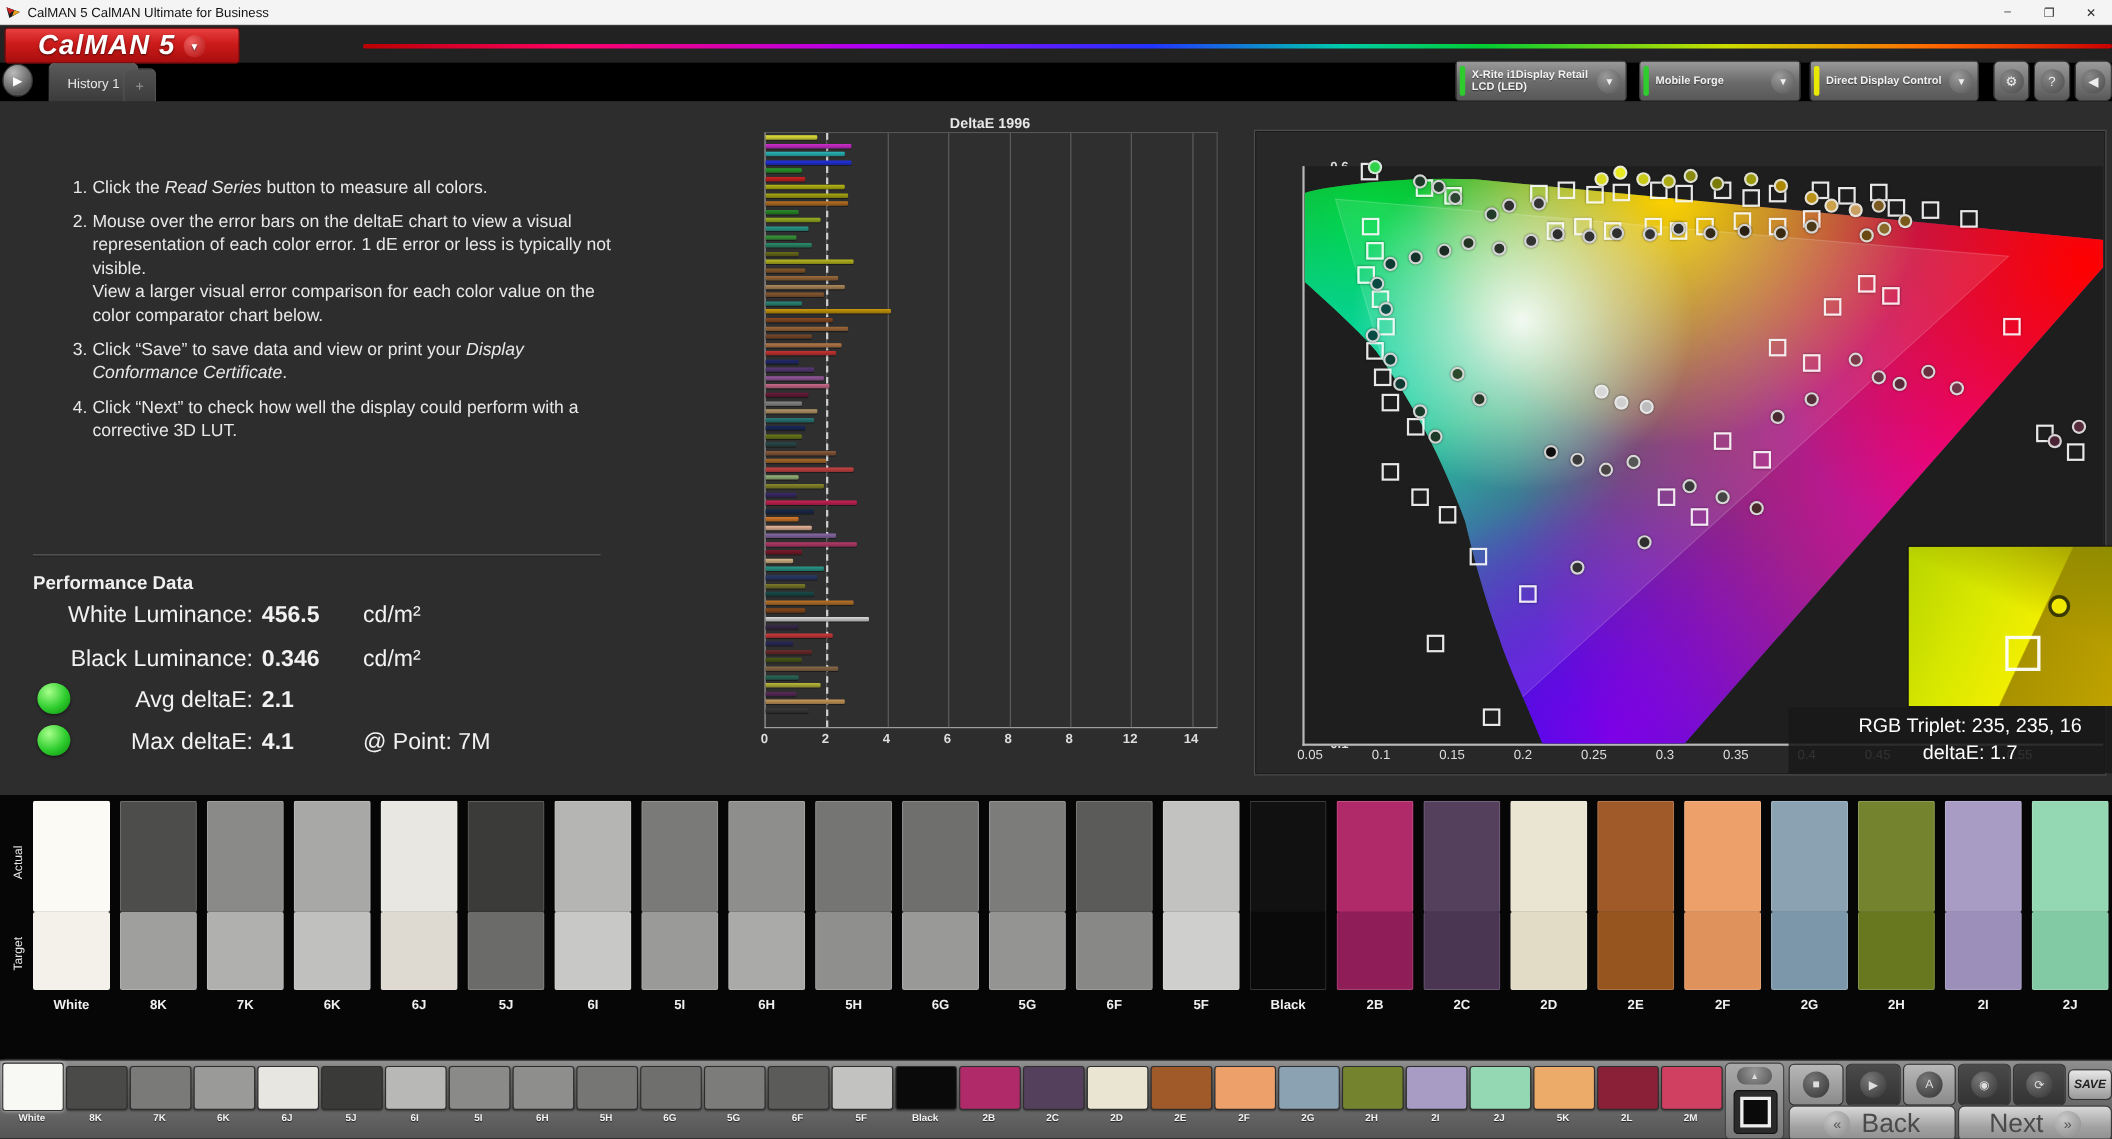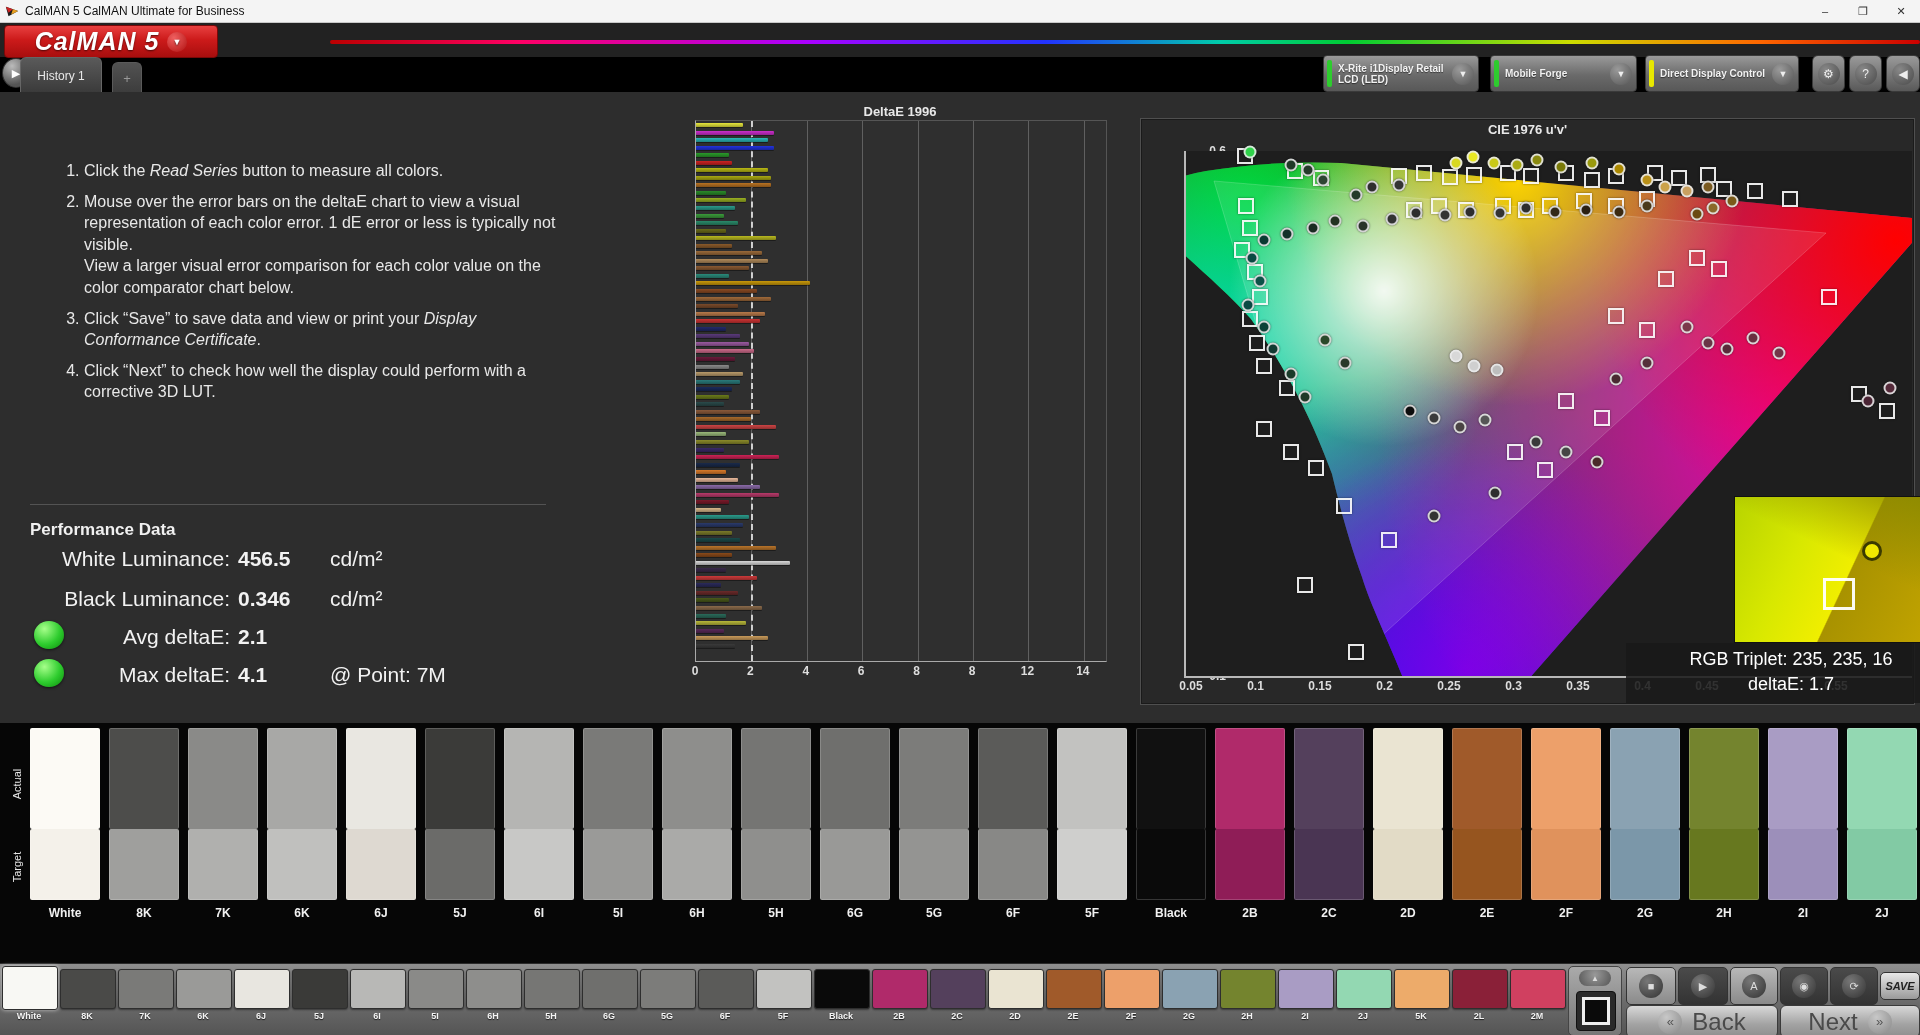--- a/index.html
+++ b/index.html
@@ -38,21 +38,21 @@
   .round-btn{top:55px;width:31px;height:35px;border-radius:6px;border:1px solid #3a3a3a;
         background:linear-gradient(180deg,#9a9a9a,#595959);display:flex;align-items:center;
         justify-content:center;cursor:pointer;}
   .round-btn .glyph{width:22px;height:22px;border-radius:50%;
         background:radial-gradient(circle at 35% 30%,#888,#4a4a4a);
         display:flex;align-items:center;justify-content:center;color:#eee;font-size:12px;}
   
   #tab-nav{left:2px;top:58px;width:26px;height:28px;border-radius:50%;
         background:radial-gradient(circle at 35% 25%,#bbb,#555 70%);border:1px solid #333;
         display:flex;align-items:center;justify-content:center;color:#fff;font-size:11px;cursor:pointer;}
-  #tab-active{left:20px;top:57px;width:80px;height:35px;background:linear-gradient(180deg,#5a5a5a,#3a3a3a);
+  #tab-active{left:44px;top:57px;width:80px;height:35px;background:linear-gradient(180deg,#5a5a5a,#3a3a3a);
         border:1px solid #666;border-bottom:none;border-radius:6px 6px 0 0;color:#e8e8e8;
         font-size:12px;display:flex;align-items:center;justify-content:center;cursor:pointer;}
   #tab-add{left:112px;top:62px;width:28px;height:30px;background:linear-gradient(180deg,#525252,#3c3c3c);
         border:1px solid #5a5a5a;border-bottom:none;border-radius:6px 6px 0 0;color:#999;
         font-size:13px;display:flex;align-items:center;justify-content:center;cursor:pointer;}
   
   #content{left:0;top:92px;width:1920px;height:631px;background:#2d2d2d;}
   #page-title{left:27px;top:8px;font-size:35px;color:#f5f5f5;}
   #instructions{left:60px;top:68px;width:500px;color:#e8e8e8;font-size:16px;}
   #instructions ol{margin:0;padding-left:24px;}
@@ -76,21 +76,21 @@
   #de-bars{position:absolute;left:0;top:2px;width:100%;}
   .de-bar{height:4px;margin-bottom:3.55px;border-radius:0 1px 1px 0;box-shadow:0 1px 0 rgba(0,0,0,.4);}
   #de-ticks span{position:absolute;color:#ddd;font-size:12px;font-weight:bold;transform:translateX(-50%);}
   
   #cie-panel{left:1140px;top:26px;width:773px;height:585px;background:#282828;border:1px solid #4f4f4f;
              box-shadow:inset 0 0 0 1px #1a1a1a;}
   #cie-title{position:absolute;left:0;top:3px;width:100%;text-align:center;color:#e8e8e8;font-size:13px;font-weight:bold;}
   #cie-plot{position:absolute;left:43px;top:32px;width:726px;height:525px;background:#1e1e1e;
             border-left:2px solid #b8b8b8;border-bottom:2px solid #b8b8b8;}
   #cie-yticks span{position:absolute;right:688px;color:#ddd;font-size:12px;font-weight:bold;transform:translateY(-50%);}
-  #cie-xticks span{position:absolute;top:560px;color:#ddd;font-size:12px;font-weight:bold;transform:translateX(-50%);}
+  #cie-xticks span{position:absolute;top:560px;color:#ddd;font-size:12px;font-weight:normal;transform:translateX(-50%);}
   .cie-sq{position:absolute;width:12px;height:12px;border:2px solid rgba(250,250,250,.92);
           transform:translate(-50%,-50%);box-shadow:0 0 2px rgba(0,0,0,.5);}
   .cie-ci{position:absolute;width:9px;height:9px;border-radius:50%;border:2px solid rgba(235,235,235,.88);
           transform:translate(-50%,-50%);box-shadow:0 0 2px rgba(0,0,0,.6);}
   #cie-tip{position:absolute;left:548px;top:345px;width:219px;height:145px;border:1px solid #111;
           background:linear-gradient(115deg,#b8d400 0%,#d8e800 30%,#f0ee00 52%,#a89200 52.5%,#c8a800 100%);}
   #cie-tip .tri{position:absolute;left:0;top:0;width:100%;height:100%;
           background:linear-gradient(205deg,#8a8a00 0%,rgba(170,150,0,0) 45%);}
   #tip-square{position:absolute;left:40%;top:56%;width:26px;height:26px;border:3px solid rgba(255,255,255,.95);}
   #tip-dot{position:absolute;left:58%;top:30%;width:14px;height:14px;border-radius:50%;
@@ -326,21 +326,20 @@
       <span style="left: 55.4054px;">2</span>
       <span style="left: 110.811px;">4</span>
       <span style="left: 166.216px;">6</span>
       <span style="left: 221.622px;">8</span>
       <span style="left: 277.027px;">8</span>
       <span style="left: 332.432px;">12</span>
       <span style="left: 387.838px;">14</span>
     </div>
 
   <div class="abs" id="cie-panel">
-    <div id="cie-title">CIE 1976 u'v'</div>
     <div id="cie-yticks">
         <span style="top: 32px;">0.6</span>
         <span style="top: 84.5px;">0.55</span>
         <span style="top: 137px;">0.5</span>
         <span style="top: 189.5px;">0.45</span>
         <span style="top: 242px;">0.4</span>
         <span style="top: 294.5px;">0.35</span>
         <span style="top: 347px;">0.3</span>
         <span style="top: 399.5px;">0.25</span>
         <span style="top: 452px;">0.2</span>

